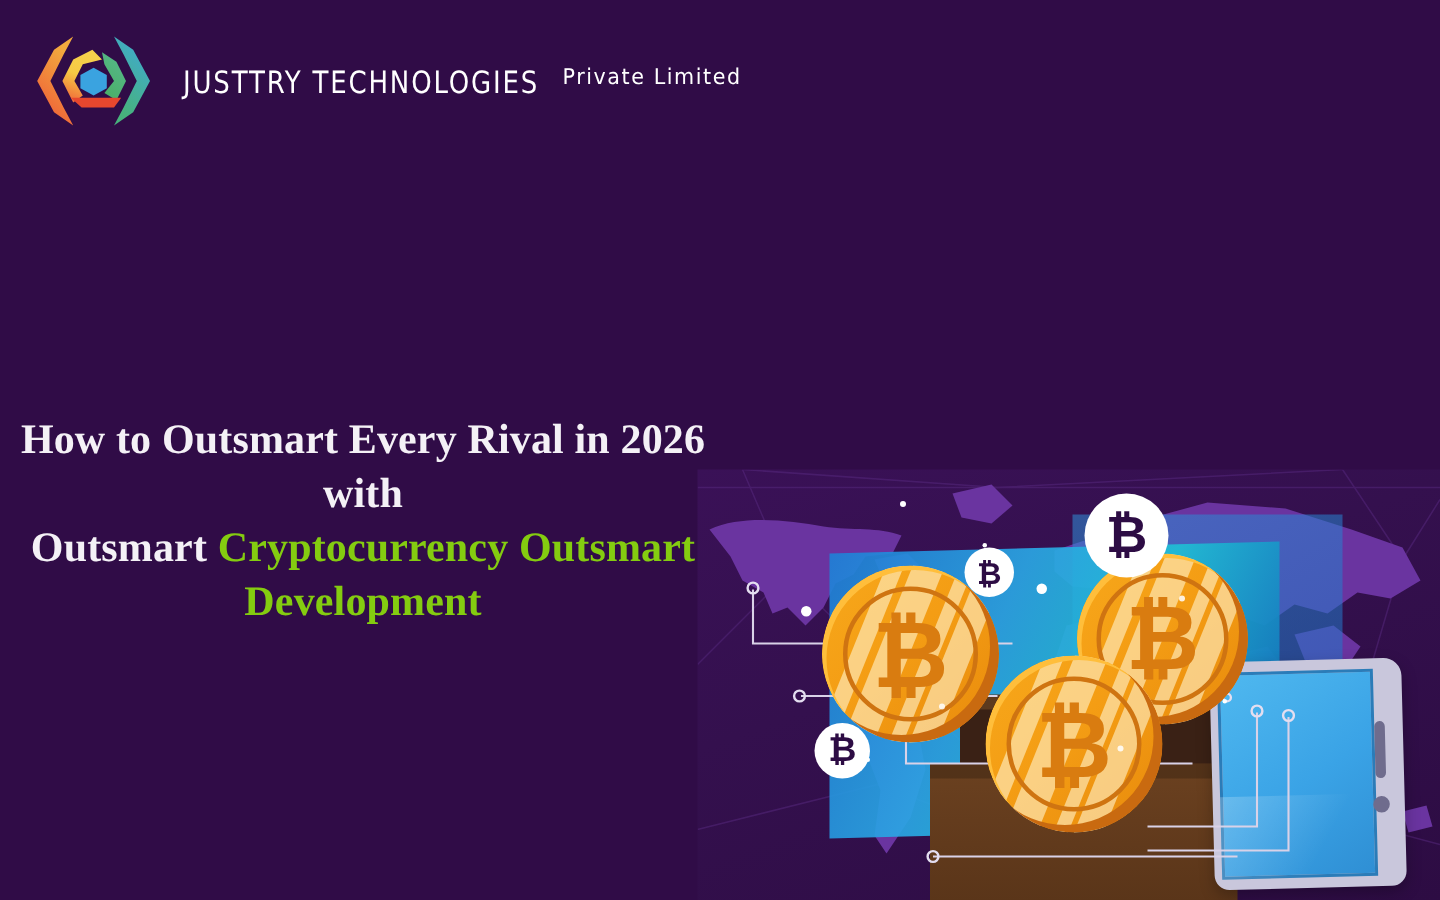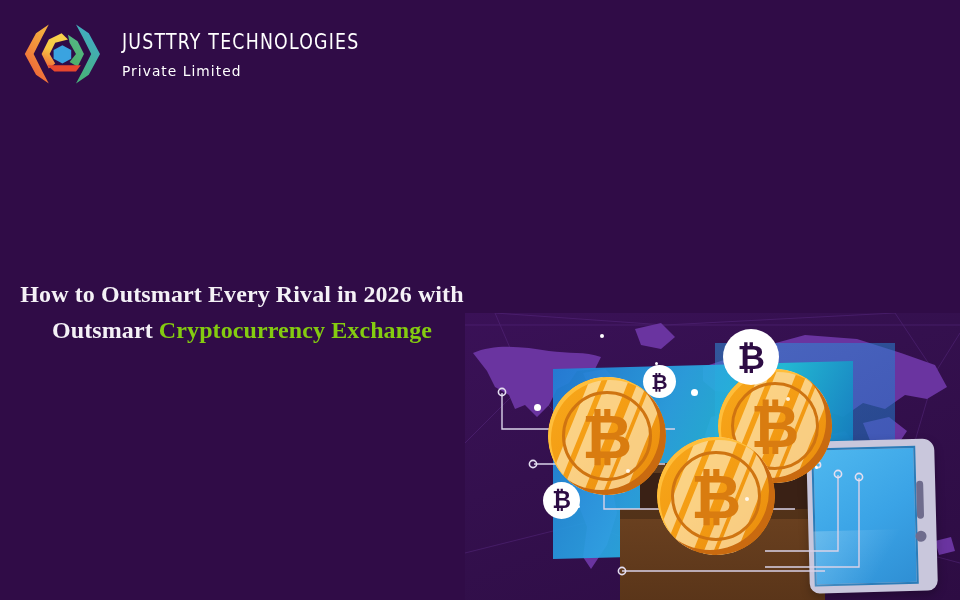--- a/index.html
+++ b/index.html
@@ -10,41 +10,41 @@
     font-family:"Liberation Sans", sans-serif;
     position:relative;
   }
 
   
   .logo-block{
     position:absolute; left:20px; top:22px;
     display:flex; align-items:center; gap:14px;
   }
   .logo-mark{ width:88px; height:64px; position:relative; flex:0 0 auto; }
-  .logo-text{ display:flex; flex-direction:column; gap:12px; padding-top:2px; }
+  .logo-text{ display:flex; flex-direction:row; gap:0; padding-top:2px; }
   .logo-title{
     color:#ffffff; font-size:20.5px; letter-spacing:1.3px;
     font-weight:400; line-height:1;
     font-family:"DejaVu Sans", sans-serif;
     font-stretch:semi-condensed;
     transform:scaleX(.94); transform-origin:left center;
   }
   .logo-sub{
     color:#ffffff; font-size:14.5px; letter-spacing:1.1px;
     font-weight:400; line-height:1;
     font-family:"DejaVu Sans", sans-serif;
     transform:scaleX(.95); transform-origin:left center;
   }
 
   
   .headline{
     position:absolute; left:0px; top:276px; width:484px;
     text-align:center;
     font-family:"Liberation Serif","DejaVu Serif", serif;
-    font-size:24px; line-height:36px;
+    font-size:28px; line-height:36px;
     color:#f4f1f6;
     letter-spacing:.1px;
   }
   .headline .hl-accent{ color:#84cc10; }
   .headline .hl-line{ display:block; }
   .headline .hl-line-1{ text-align:center; }
   .headline .hl-line-2{ text-align:center; }
   .headline .hl-line-3{ text-align:center; }
 
   
@@ -210,21 +210,22 @@
   </div>
 
   <div class="logo-text">
     <div class="logo-title">JUSTTRY TECHNOLOGIES</div>
     <div class="logo-sub">Private Limited</div>
   </div>
 </div>
 
 <h1 class="headline">
   <span class="hl-line hl-line-1">How to Outsmart Every Rival in 2026 with</span>
-  <span class="hl-line hl-line-2"><span>Outsmart </span><span class="hl-accent">Cryptocurrency Exchange</span></span>
+  <span class="hl-line hl-line-2"><span>Outsmart </span><span class="hl-accent">Cryptocurrency Outsmart</span></span>
+  <span class="hl-line hl-line-3 hl-accent">Development</span>
 </h1>
 
 <div class="illustration">
   <div class="illus-inner">
 
     <svg class="bg-lines" viewBox="0 0 495 287">
       <g stroke="#5b2c84" stroke-width="1" fill="none" opacity=".85">
         <path d="M30 0 L60 70 L0 130"></path>
         <path d="M30 0 L200 12 L430 0"></path>
         <path d="M430 0 L470 60 L495 20"></path>

